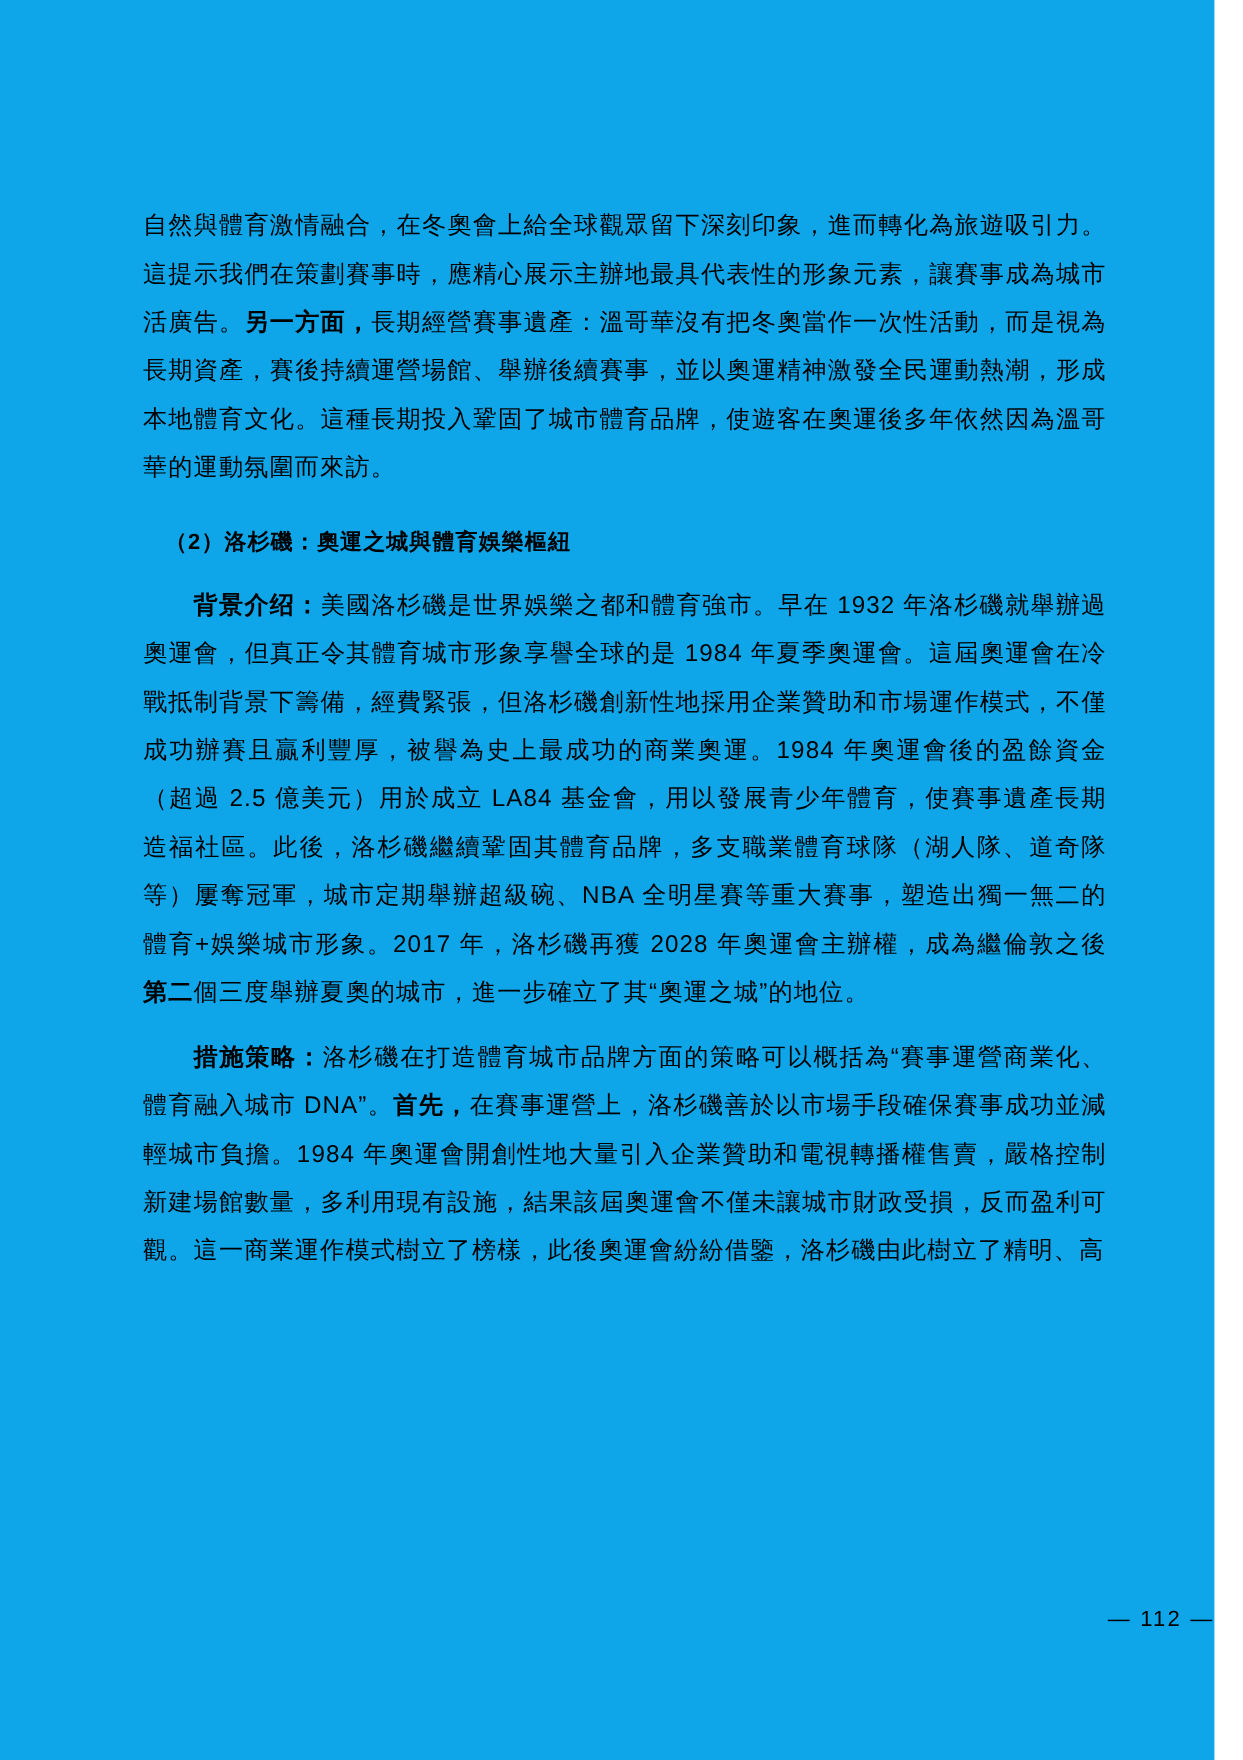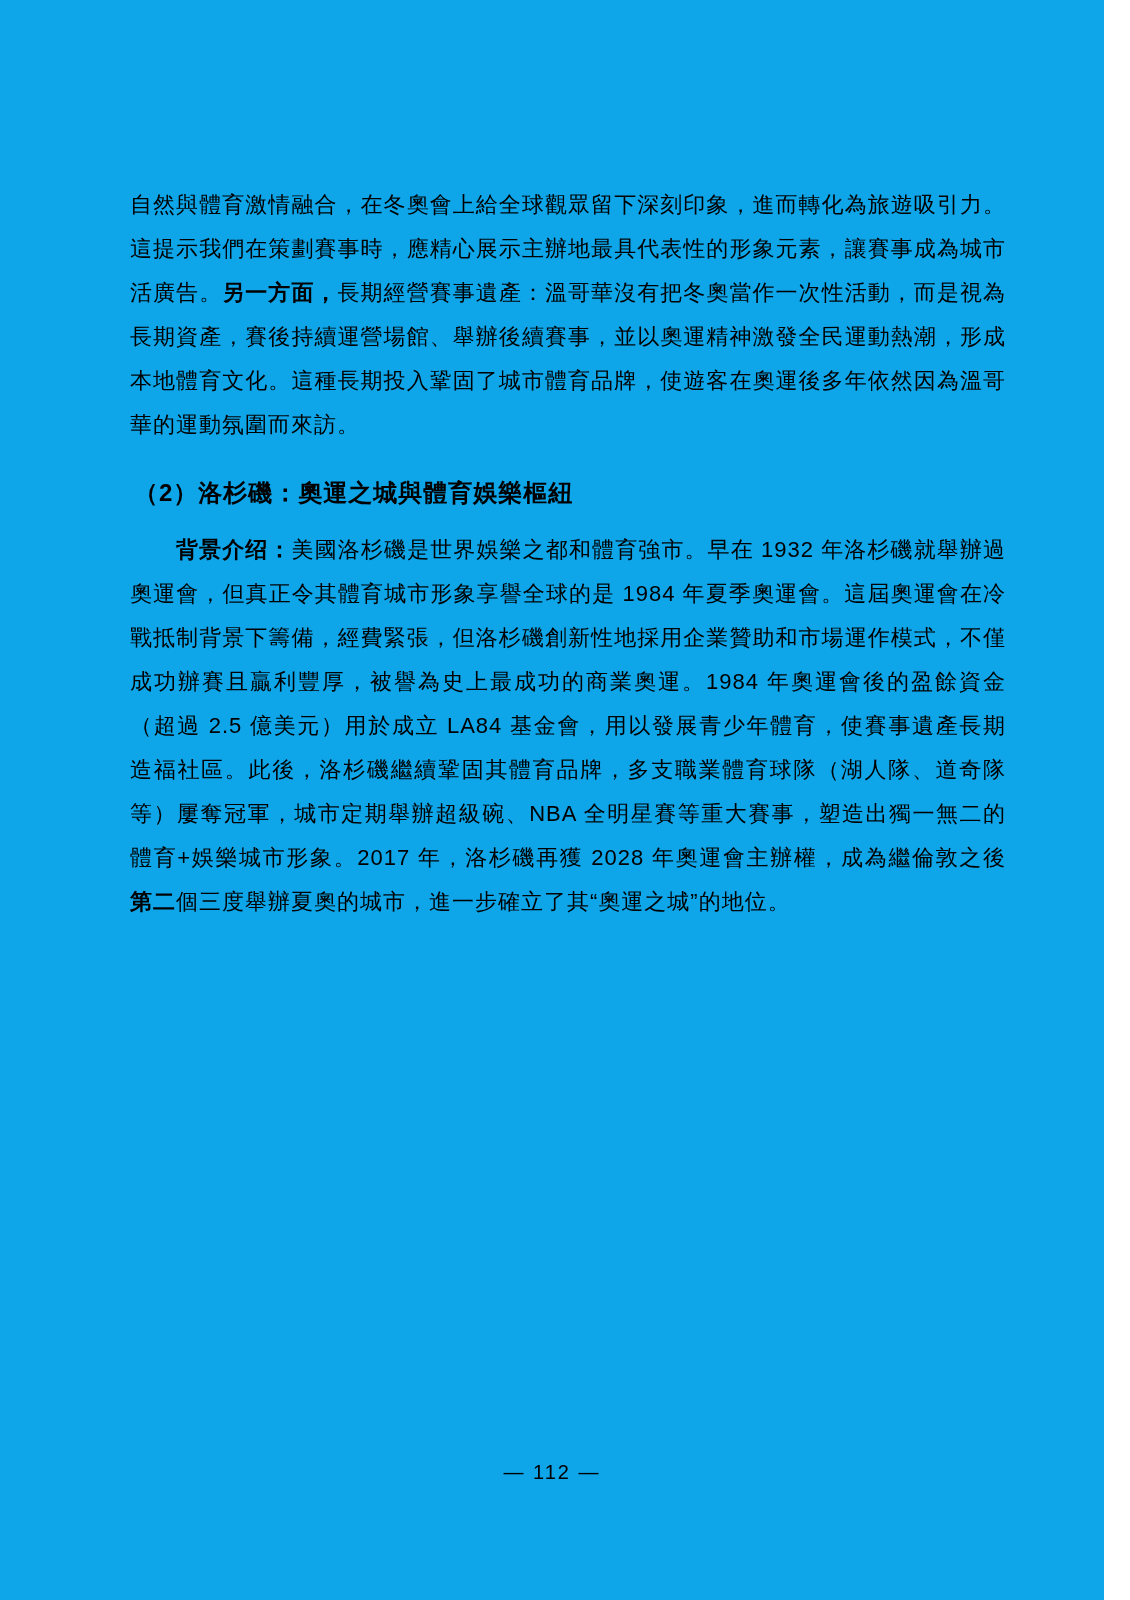--- a/index.html
+++ b/index.html
@@ -37,52 +37,53 @@
   .para.p-gap {
     margin-top: 8px;
   }
   .para.p-gap-bg {
     margin-top: 13px;
   }
   .para.p-gap-strategy {
     margin-top: 15px;
   }
   .section-heading {
-    margin: 24px 0 0 4px;
-    font-size: 24px;
+    margin: 24px 0 0 20px;
+    font-size: 20px;
     line-height: 44px;
     font-weight: bold;
     letter-spacing: 1px;
   }
   .bold-run {
     font-weight: bold;
   }
   .page-footer {
     position: absolute;
     top: 1458px;
     left: 0;
     width: 100%;
-    text-align: center;
+    text-align: right;
     font-size: 20px;
     line-height: 28px;
     letter-spacing: 2px;
   }
 </style>
 </head>
 <body>
 
 <div class="page">
   <main class="text-block">
 
     <p class="para"><span>自然與體育激情融合，在冬奧會上給全球觀眾留下深刻印象，進而轉化為旅遊吸引力。這提示我們在策劃賽事時，應精心展示主辦地最具代表性的形象元素，讓賽事成為城市活廣告。</span><span class="bold-run">另一方面，</span><span>長期經營賽事遺產：溫哥華沒有把冬奧當作一次性活動，而是視為長期資產，賽後持續運營場館、舉辦後續賽事，並以奧運精神激發全民運動熱潮，形成本地體育文化。這種長期投入鞏固了城市體育品牌，使遊客在奧運後多年依然因為溫哥華的運動氛圍而來訪。</span></p>
 
 
     <h2 class="section-heading">（2）洛杉磯：奧運之城與體育娛樂樞紐</h2>
 
     <p class="para indent p-gap-bg"><span class="bold-run">背景介绍：</span><span>美國洛杉磯是世界娛樂之都和體育強市。早在 1932 年洛杉磯就舉辦過奧運會，但真正令其體育城市形象享譽全球的是 1984 年夏季奧運會。這屆奧運會在冷戰抵制背景下籌備，經費緊張，但洛杉磯創新性地採用企業贊助和市場運作模式，不僅成功辦賽且贏利豐厚，被譽為史上最成功的商業奧運。1984 年奧運會後的盈餘資金（超過 2.5 億美元）用於成立 LA84 基金會，用以發展青少年體育，使賽事遺產長期造福社區。此後，洛杉磯繼續鞏固其體育品牌，多支職業體育球隊（湖人隊、道奇隊等）屢奪冠軍，城市定期舉辦超級碗、NBA 全明星賽等重大賽事，塑造出獨一無二的體育+娛樂城市形象。2017 年，洛杉磯再獲 2028 年奧運會主辦權，成為繼倫敦之後</span><span class="bold-run">第二</span><span>個三度舉辦夏奧的城市，進一步確立了其“奧運之城”的地位。</span></p>
 
+    <p class="para indent p-gap-strategy"><span class="bold-run">措施策略：</span><span>洛杉磯在打造體育城市品牌方面的策略可以概括為“賽事運營商業化、體育融入城市 DNA”。</span><span class="bold-run">首先，</span><span>在賽事運營上，洛杉磯善於以市場手段確保賽事成功並減輕城市負擔。1984 年奧運會開創性地大量引入企業贊助和電視轉播權售賣，嚴格控制新建場館數量，多利用現有設施，結果該屆奧運會不僅未讓城市財政受損，反而盈利可觀。這一商業運作模式樹立了榜樣，此後奧運會紛紛借鑒，洛杉磯由此樹立了精明、高</span></p>
 
   </main>
 
   <footer class="page-footer">
     <span>— 112 —</span>
   </footer>
 </div>
 
 </body></html>

